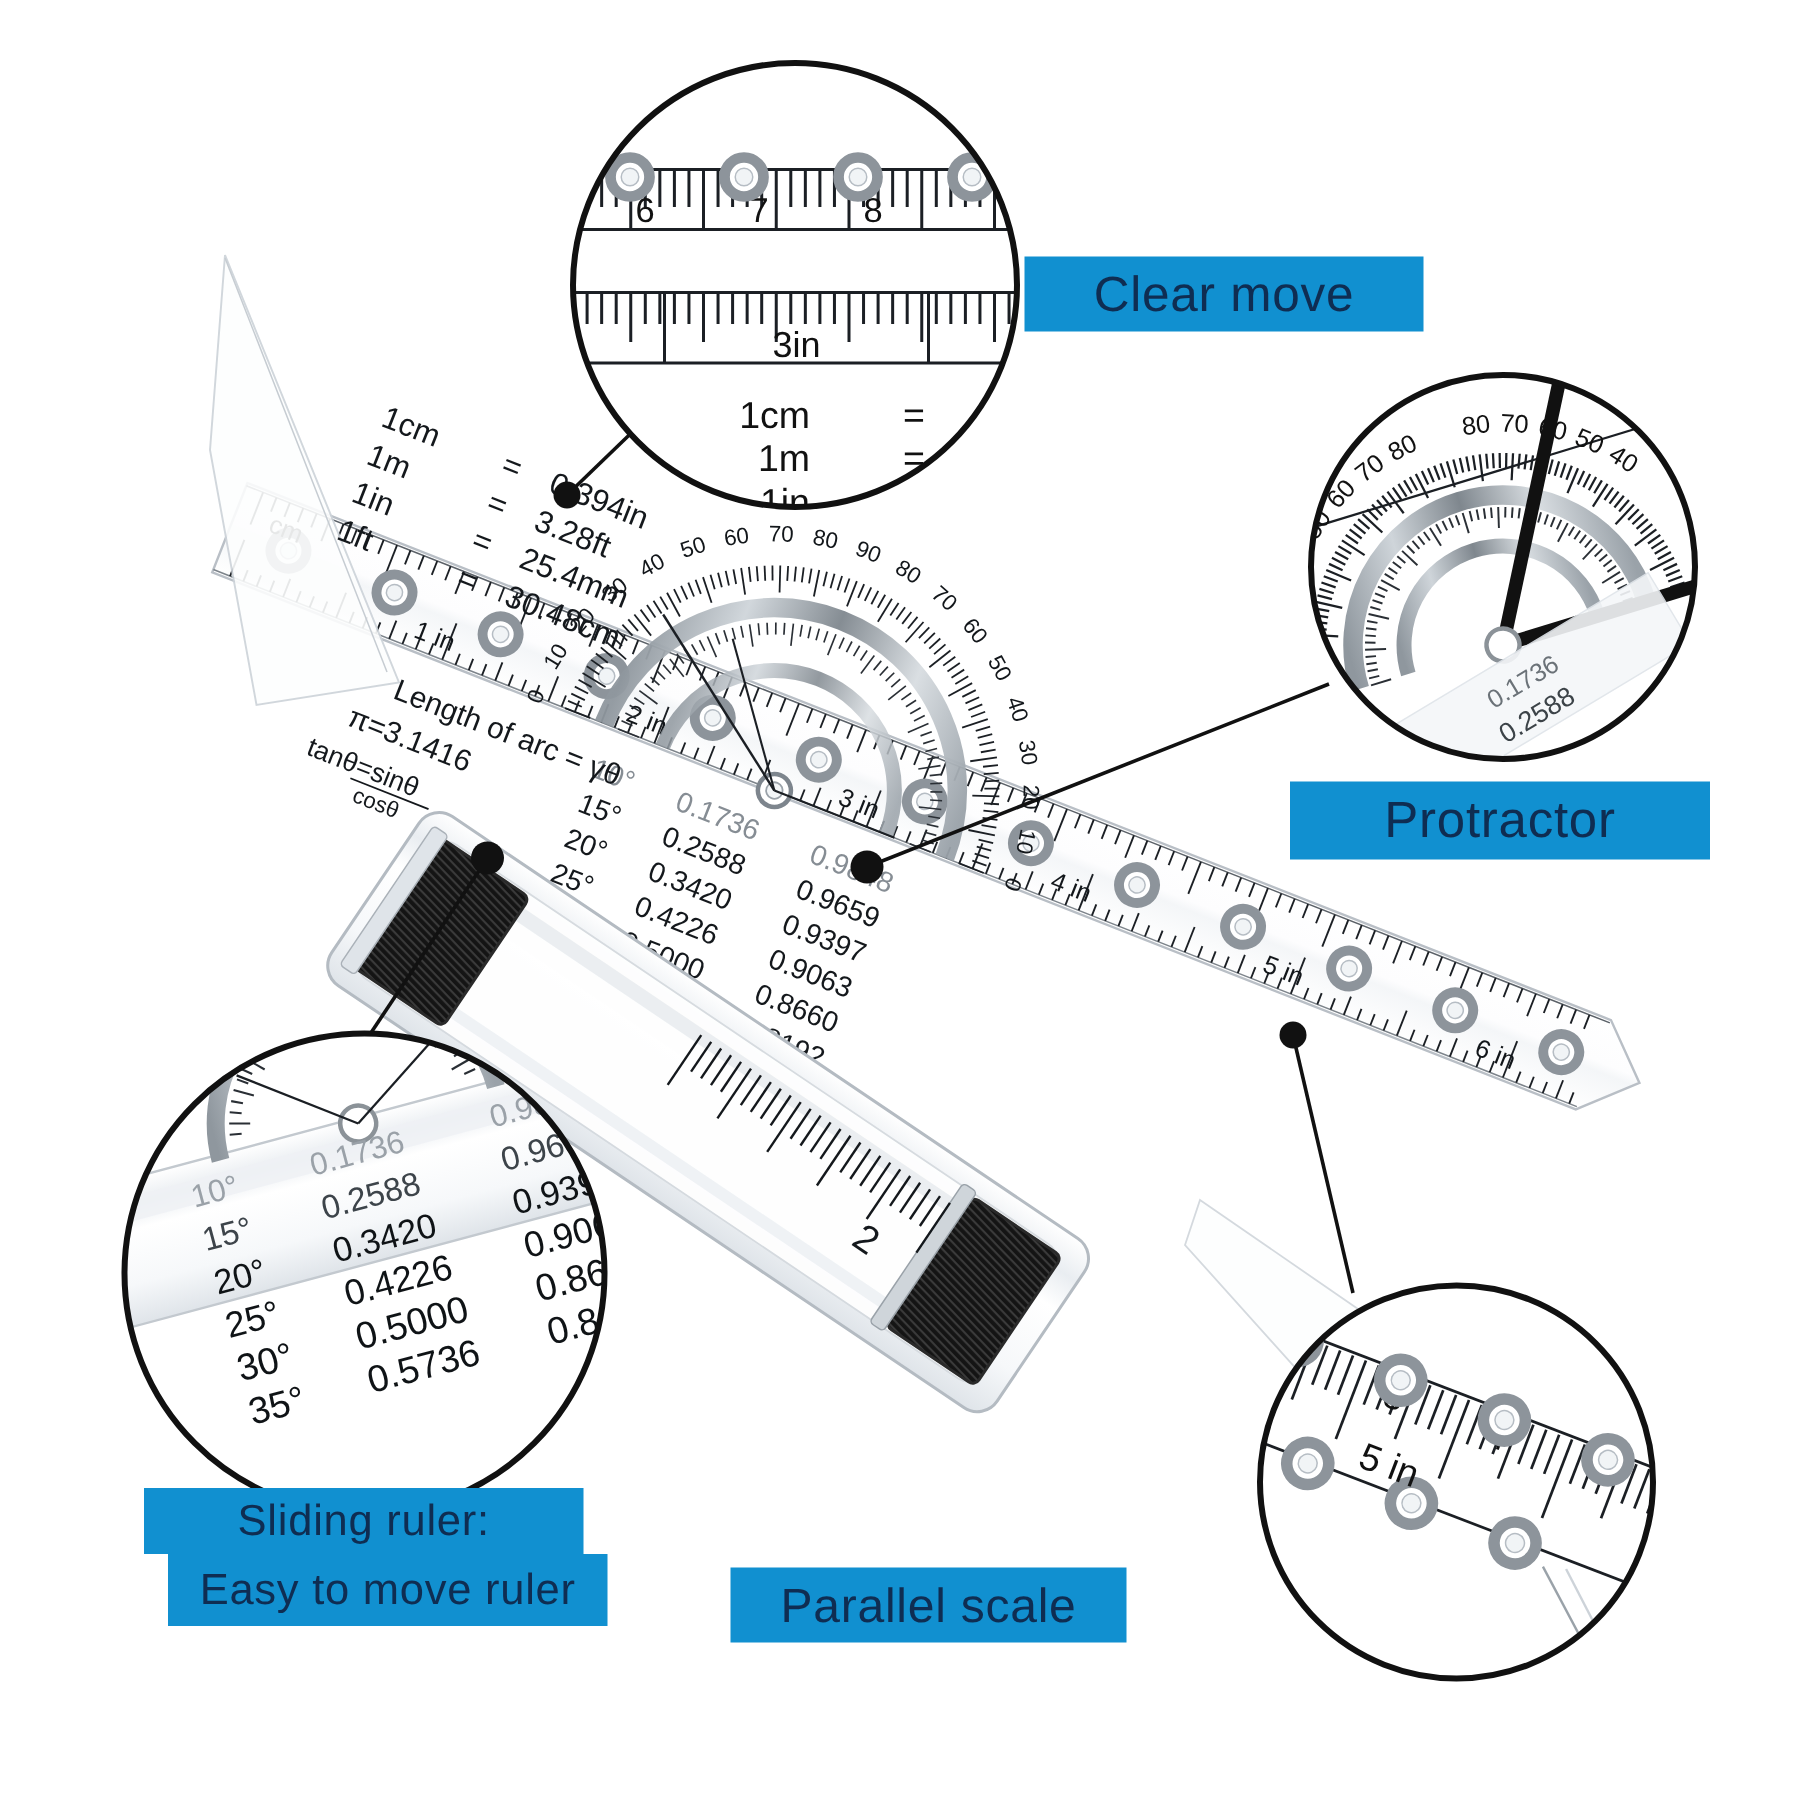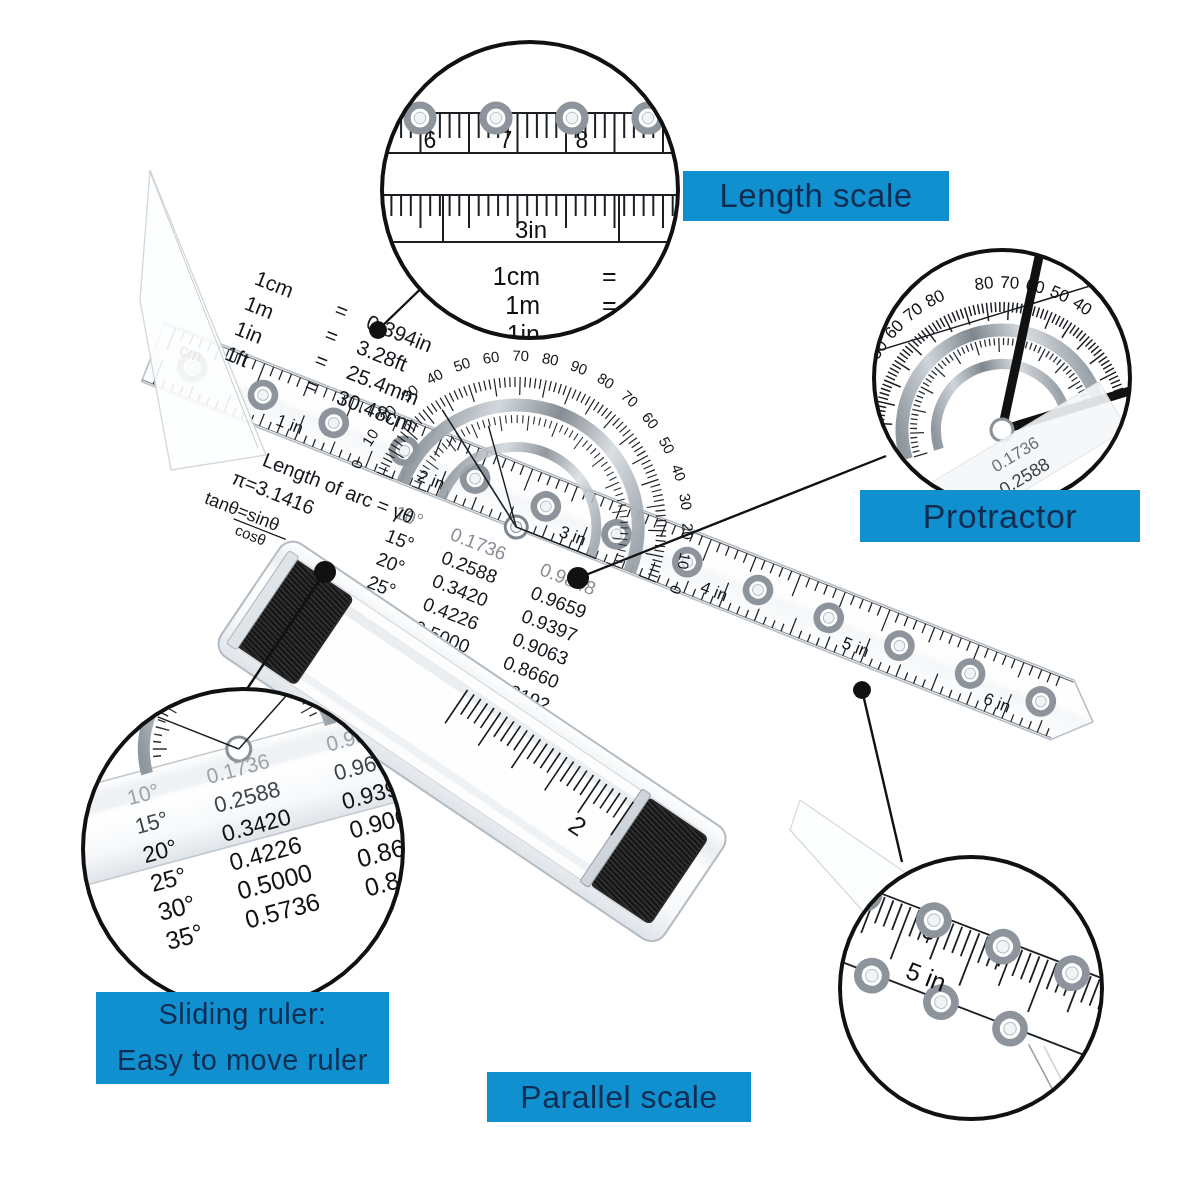--- a/index.html
+++ b/index.html
@@ -22,24 +22,24 @@
     font-family:"Liberation Sans", sans-serif;
     font-weight:400;
     letter-spacing:.5px;
     display:flex;
     align-items:center;
     justify-content:center;
     box-sizing:border-box;
     white-space:nowrap;
   }
   #banner-clear-scale{left:683px;top:171px;width:266px;height:50px;font-size:33px;}
-  #banner-protractor{left:860px;top:490px;width:280px;height:52px;font-size:34px;}
+  #banner-protractor{left:860px;top:521px;width:280px;height:52px;font-size:34px;}
   #banner-sliding-1{left:96px;top:992px;width:293px;height:44px;font-size:29px;}
-  #banner-sliding-2{left:96px;top:1036px;width:293px;height:48px;font-size:29px;}
-  #banner-parallel{left:487px;top:1072px;width:264px;height:50px;font-size:32px;}
+  #banner-sliding-2{left:112px;top:1036px;width:293px;height:48px;font-size:29px;}
+  #banner-parallel{left:487px;top:1045px;width:264px;height:50px;font-size:32px;}
 </style>
 </head>
 <body>
 
 <div id="stage">
 
 <svg width="1200" height="1200" viewBox="0 0 1200 1200" xmlns="http://www.w3.org/2000/svg">
   <defs>
 
     <linearGradient id="acryl" x1="0" y1="0" x2="0" y2="1">
@@ -1163,21 +1163,21 @@
         <path d="M 1060 1016 L 1168 1112" stroke="#cdd3d9" stroke-width="1.6" fill="none"></path>
       </g>
     </g>
     <circle cx="971" cy="988" r="131" fill="none" stroke="#111111" stroke-width="4"></circle>
   </g>
 
 </svg>
 </div>
 
 <div class="banner" id="banner-clear-scale">
-  <span>Length scale</span>
+  <span>Clear move</span>
 </div>
 <div class="banner" id="banner-protractor">
   <span>Protractor</span>
 </div>
 <div class="banner" id="banner-sliding-1">
   <span>Sliding ruler:</span>
 </div>
 <div class="banner" id="banner-sliding-2">
   <span>Easy to move ruler</span>
 </div>

